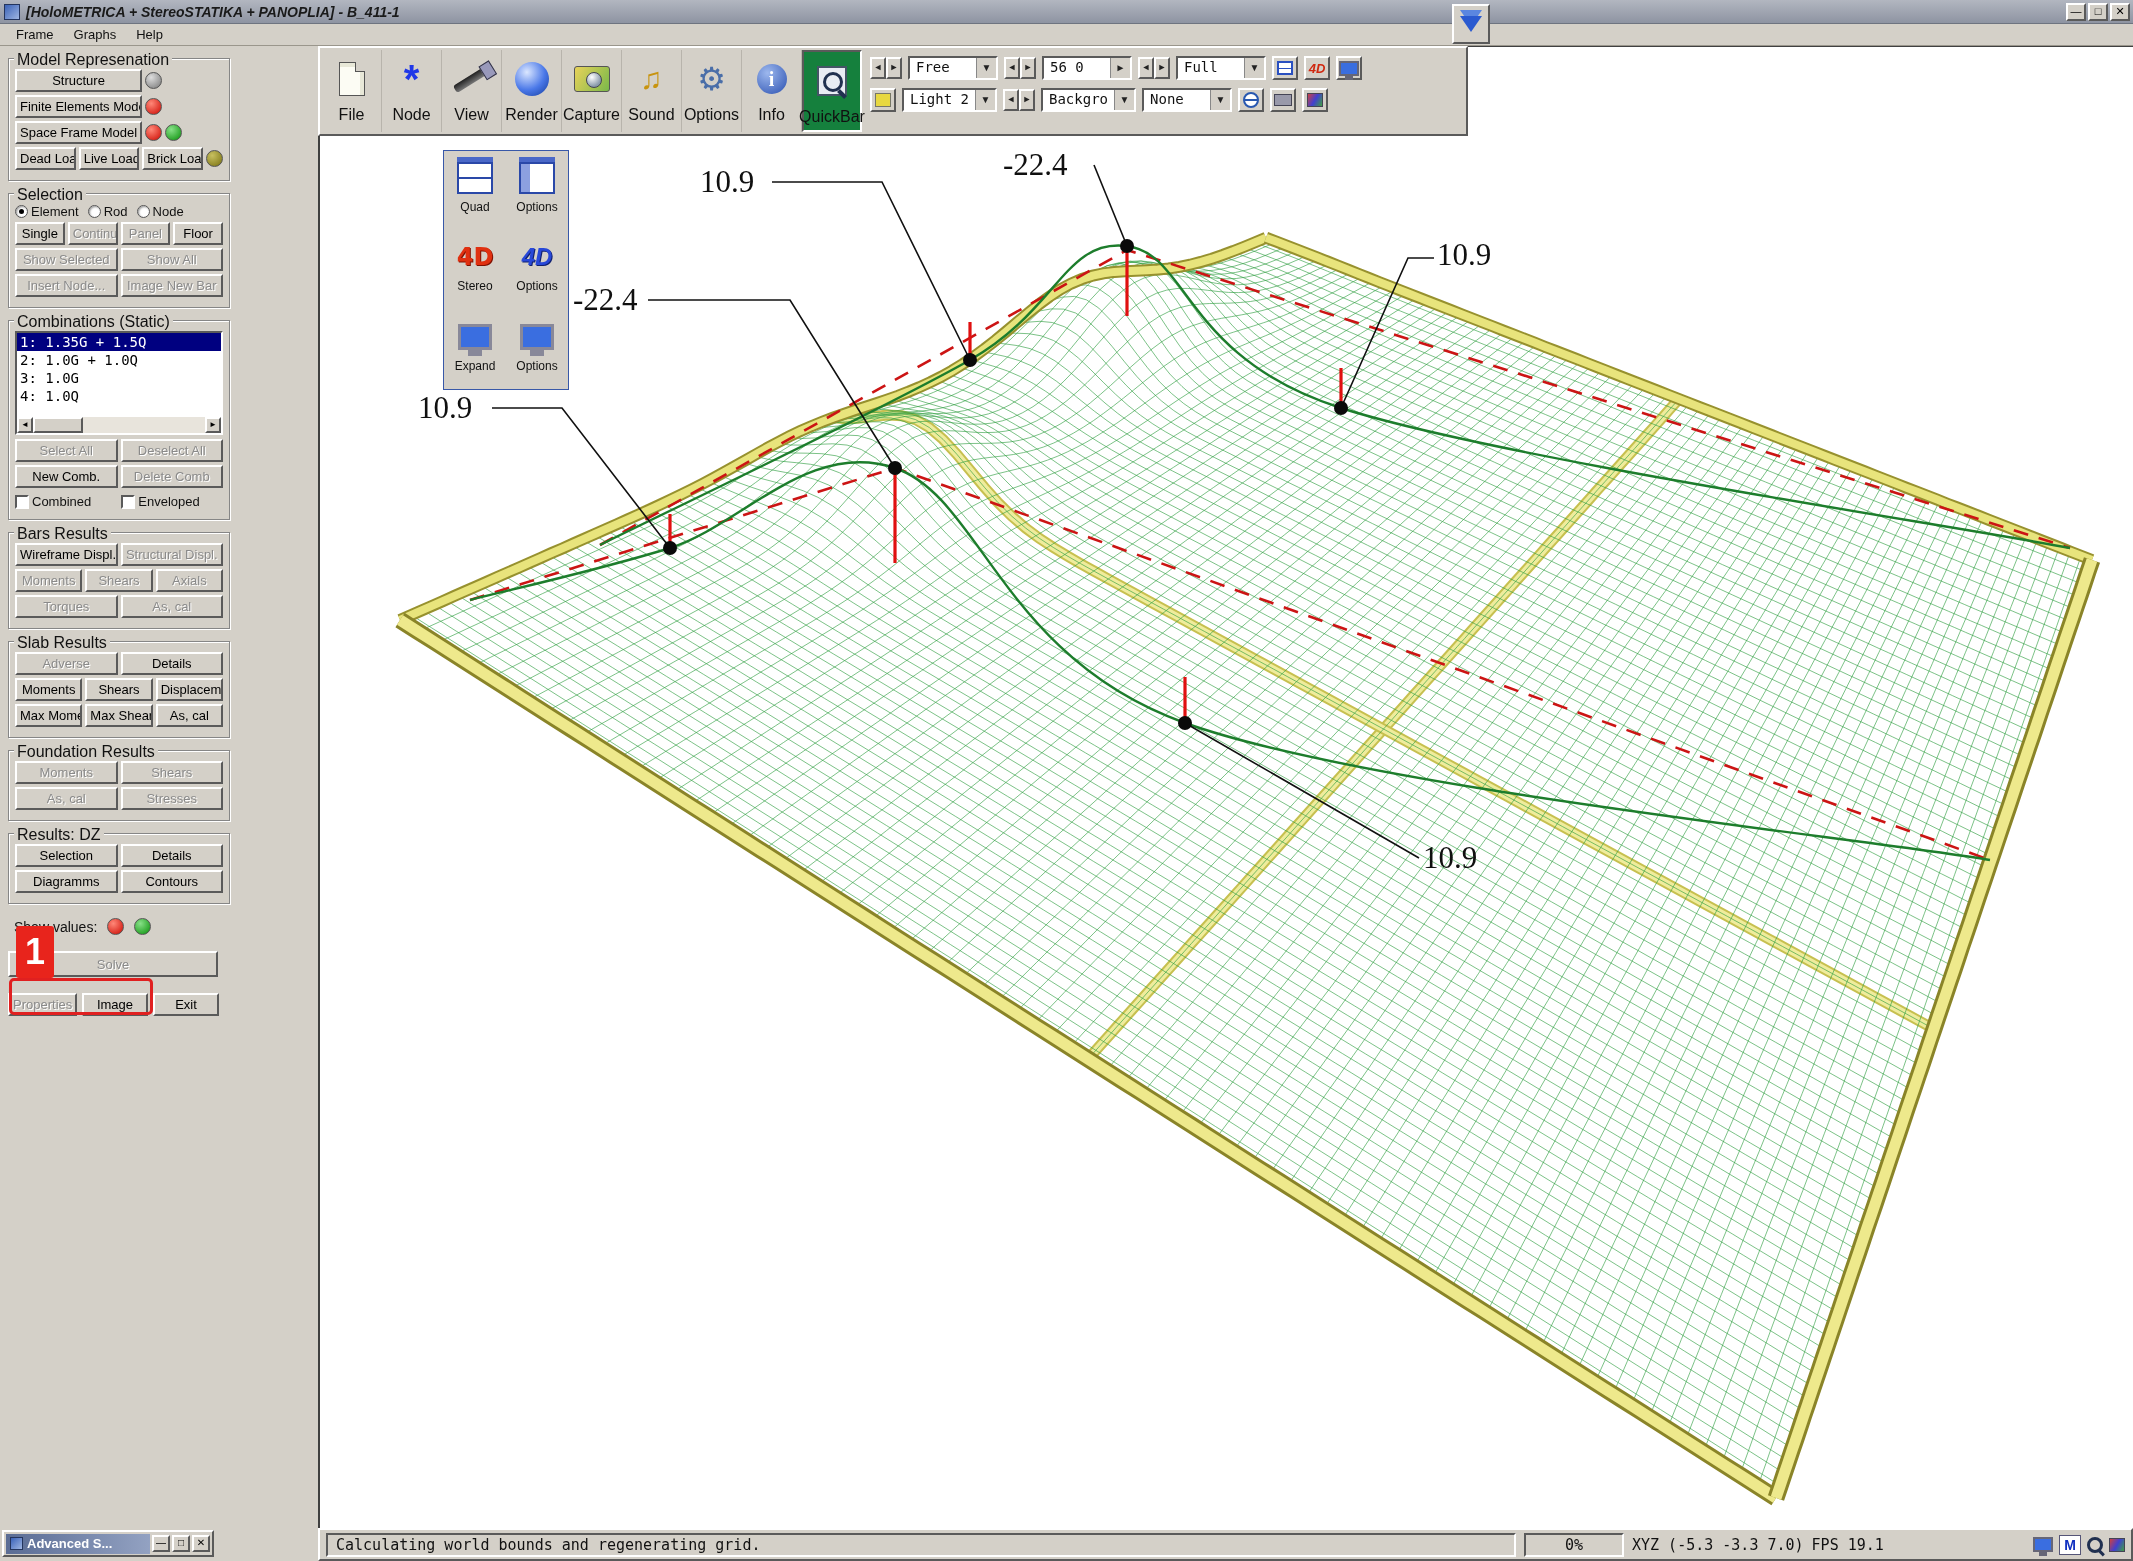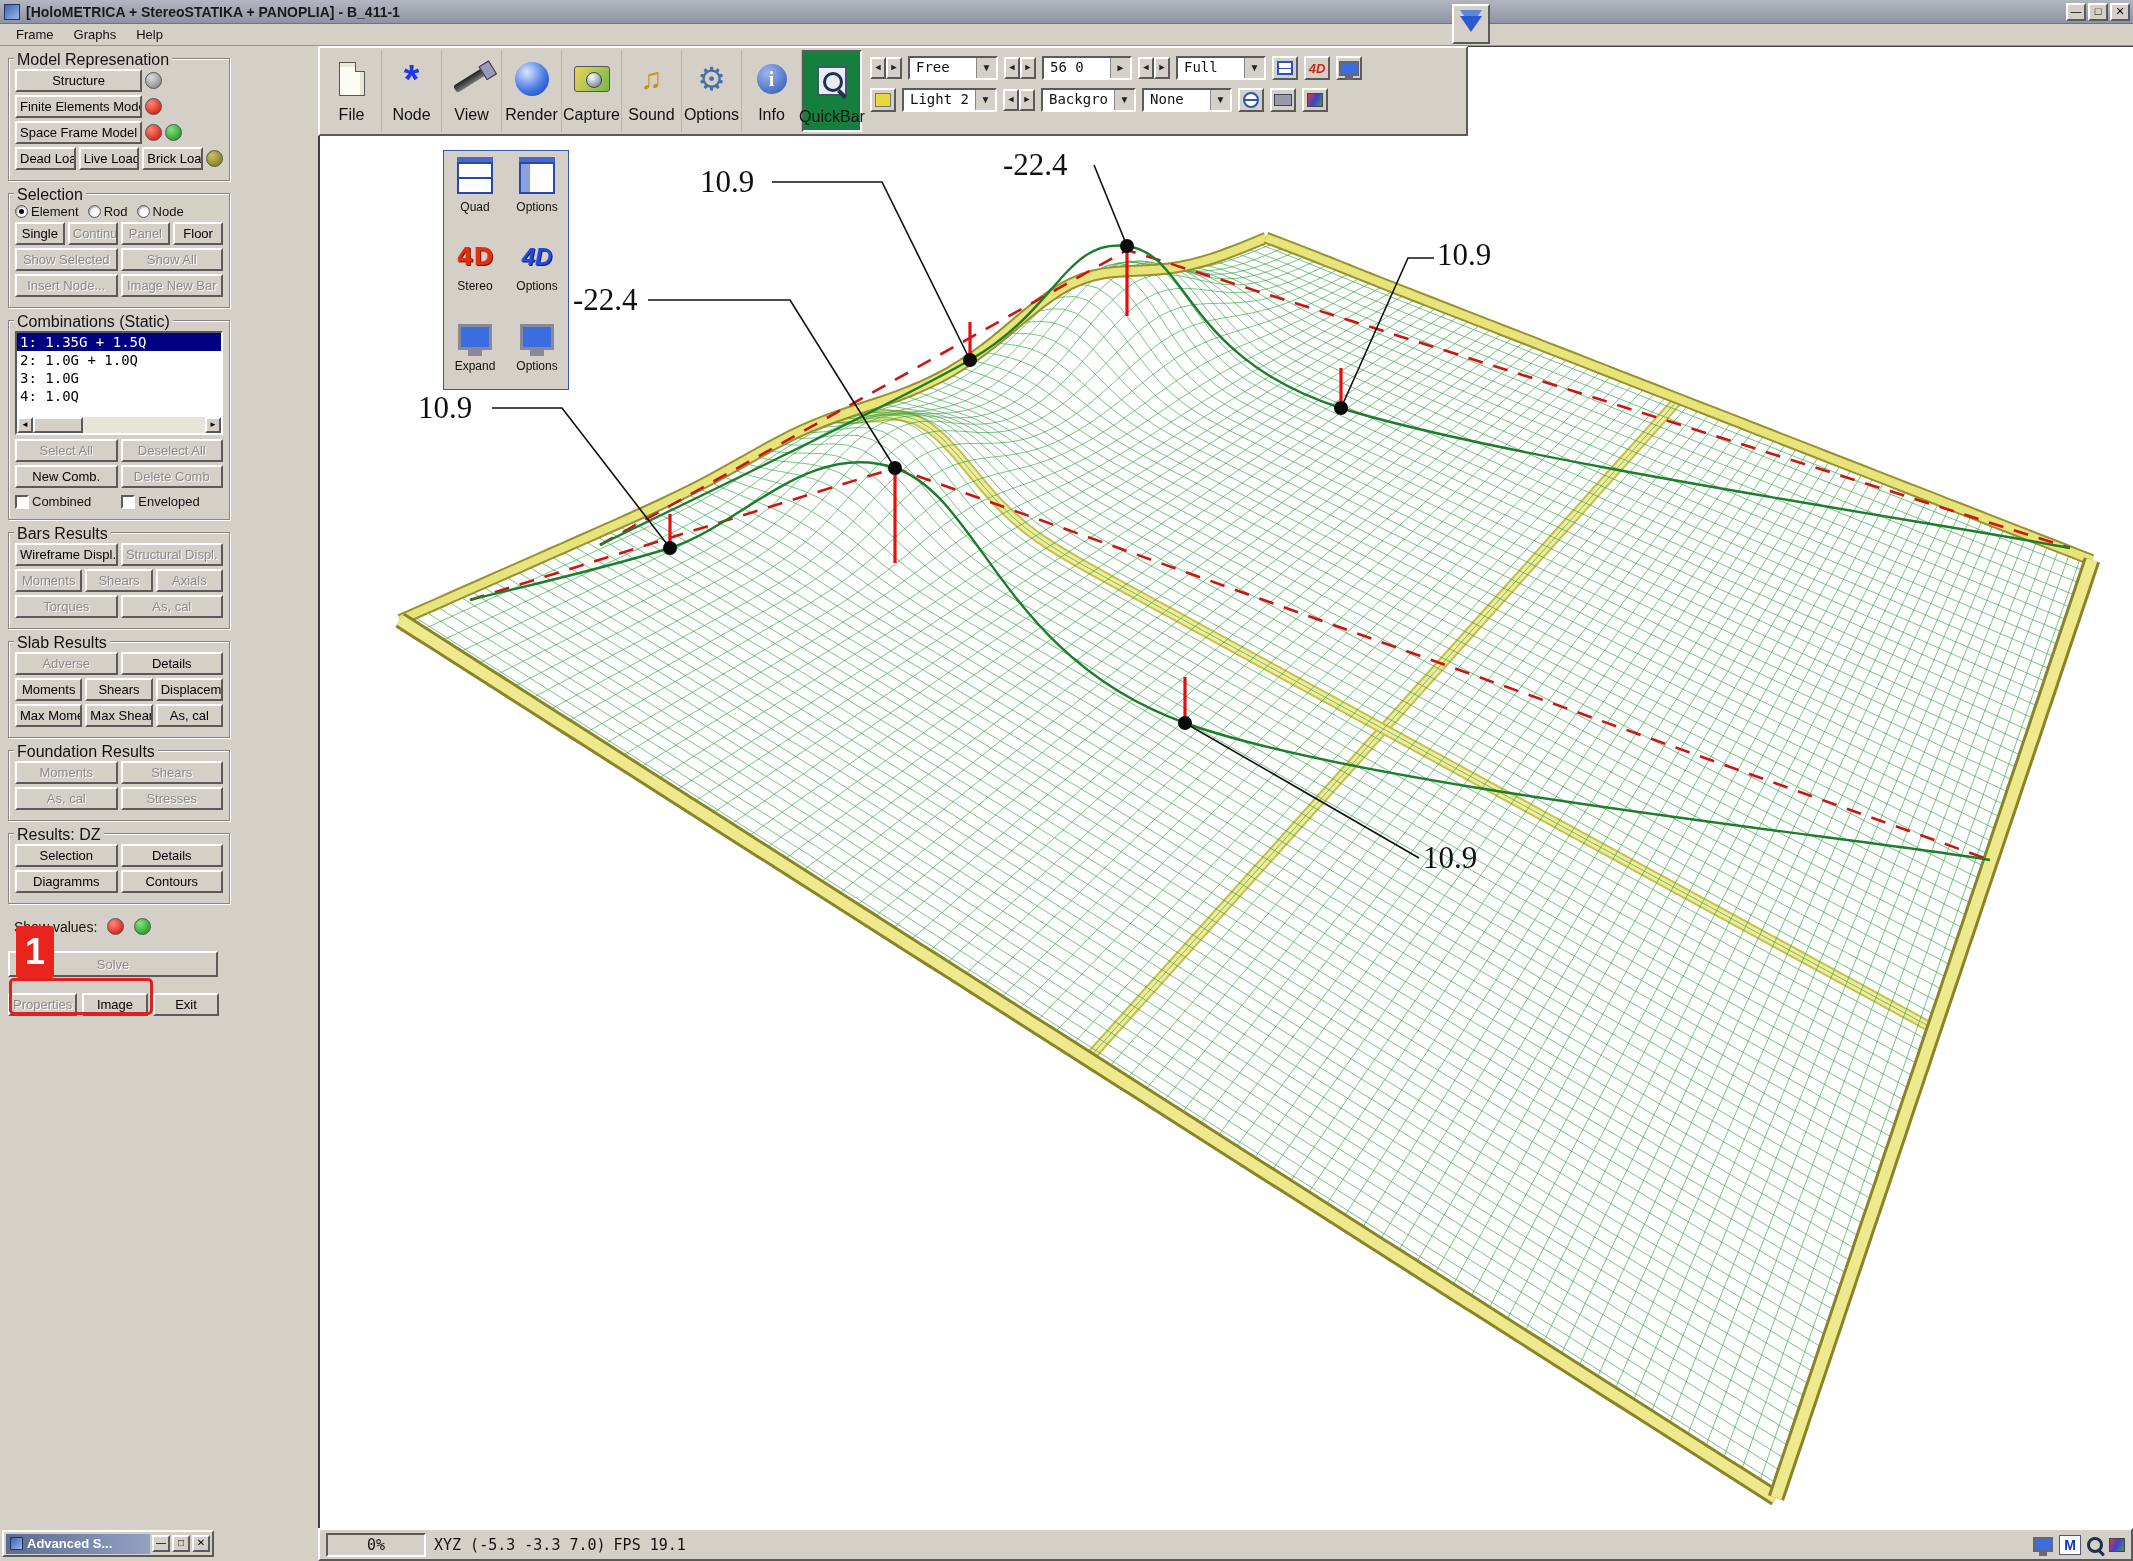--- a/index.html
+++ b/index.html
@@ -2,21 +2,21 @@
 <html><head>
 <meta charset="utf-8">
 <style>
   * { margin:0; padding:0; box-sizing:border-box; }
   html,body { width:2133px; height:1561px; overflow:hidden; background:#d4d0c8;
     font-family:"Liberation Sans", sans-serif; }
 
   
   .titlebar { position:absolute; left:0; top:0; width:2133px; height:24px;
     background:linear-gradient(to bottom,#b2b6c0,#8e94a2);
-    display:flex; align-items:center; padding:0 4px; border-bottom:1px solid #6e7480;}
+    display:flex; align-items:center; padding:0 4px; border-bottom:1px solid #6e7480;font-style:italic;}
   .titlebar .appicon { width:16px; height:16px; background:linear-gradient(135deg,#3a62b8,#9fb6e2);
     border:1px solid #24355e; margin-right:6px;}
   .titlebar .title { font-size:14px; font-weight:bold; color:#1a1a1a; }
   .winbtns { position:absolute; right:3px; top:3px; display:flex; gap:2px;}
   .winbtn { width:20px; height:18px; background:#d4d0c8; border:2px solid;
     border-color:#fff #5a5a5a #5a5a5a #fff; font-size:11px; line-height:13px;
     text-align:center; color:#000;}
   .menubar { position:absolute; left:0; top:24px; width:2133px; height:22px;
     background:#d4d0c8; display:flex; align-items:center; gap:4px; padding:0 8px;
     border-bottom:1px solid #9a968c;}
@@ -577,20 +577,21 @@
     <button class="btn dis w67">Properties</button>
     <button class="btn w64">Image</button>
     <button class="btn w64">Exit</button>
   </div>
 </div>
 
 <div class="badge">1</div>
 <div class="hl-outline"></div>
 
 <div class="statusbar">
+  <div class="scell msg">Calculating world bounds and regenerating grid.</div>
   <div class="scell prog">0%</div>
   <div class="stext">XYZ (-5.3 -3.3 7.0)</div>
   <div class="stext">FPS  19.1</div>
   <div class="sicons">
     <div class="ic-monitor"></div>
     <div class="mbox">M</div>
     <div class="ic-zoom"></div>
     <div class="ic-paint"></div>
   </div>
 </div>

